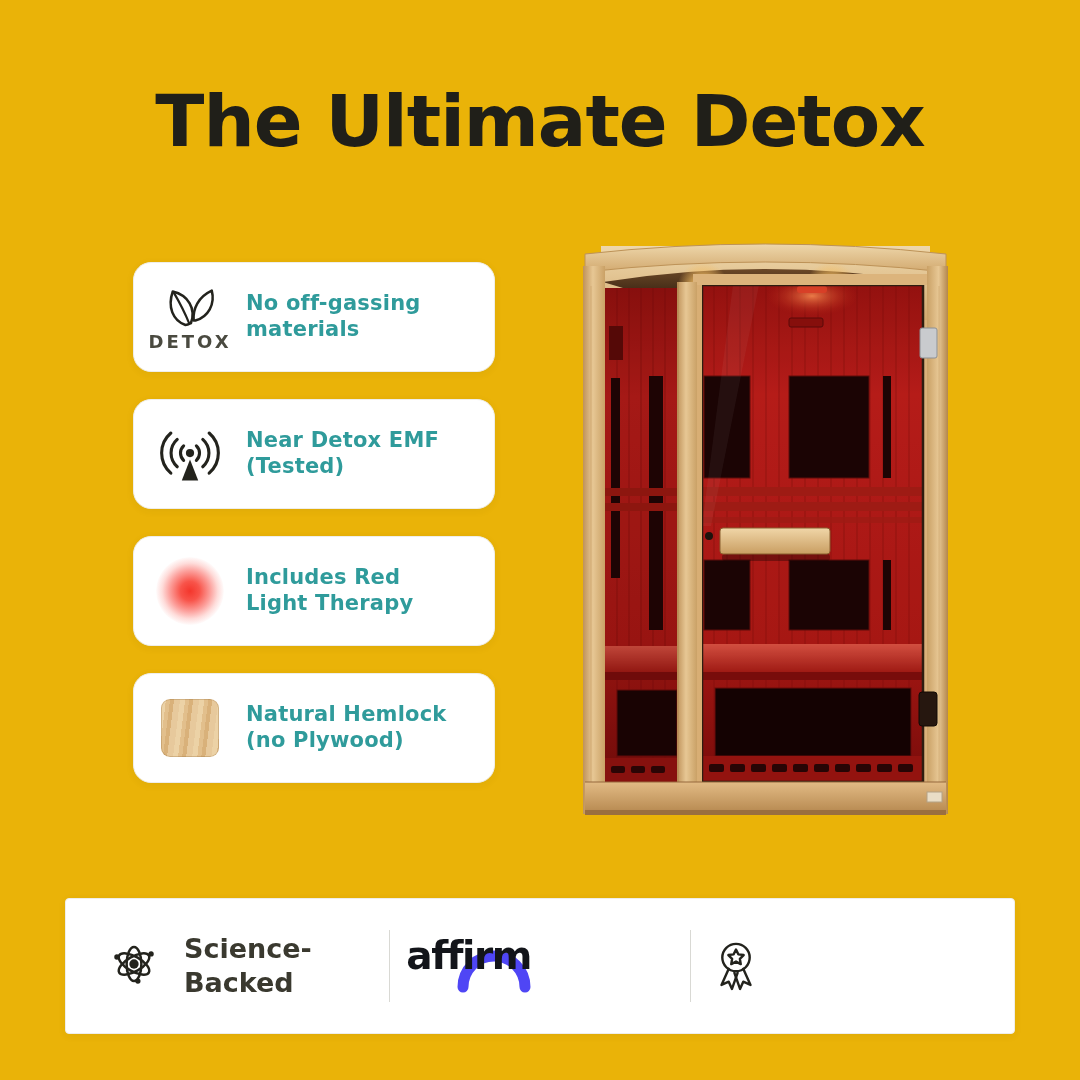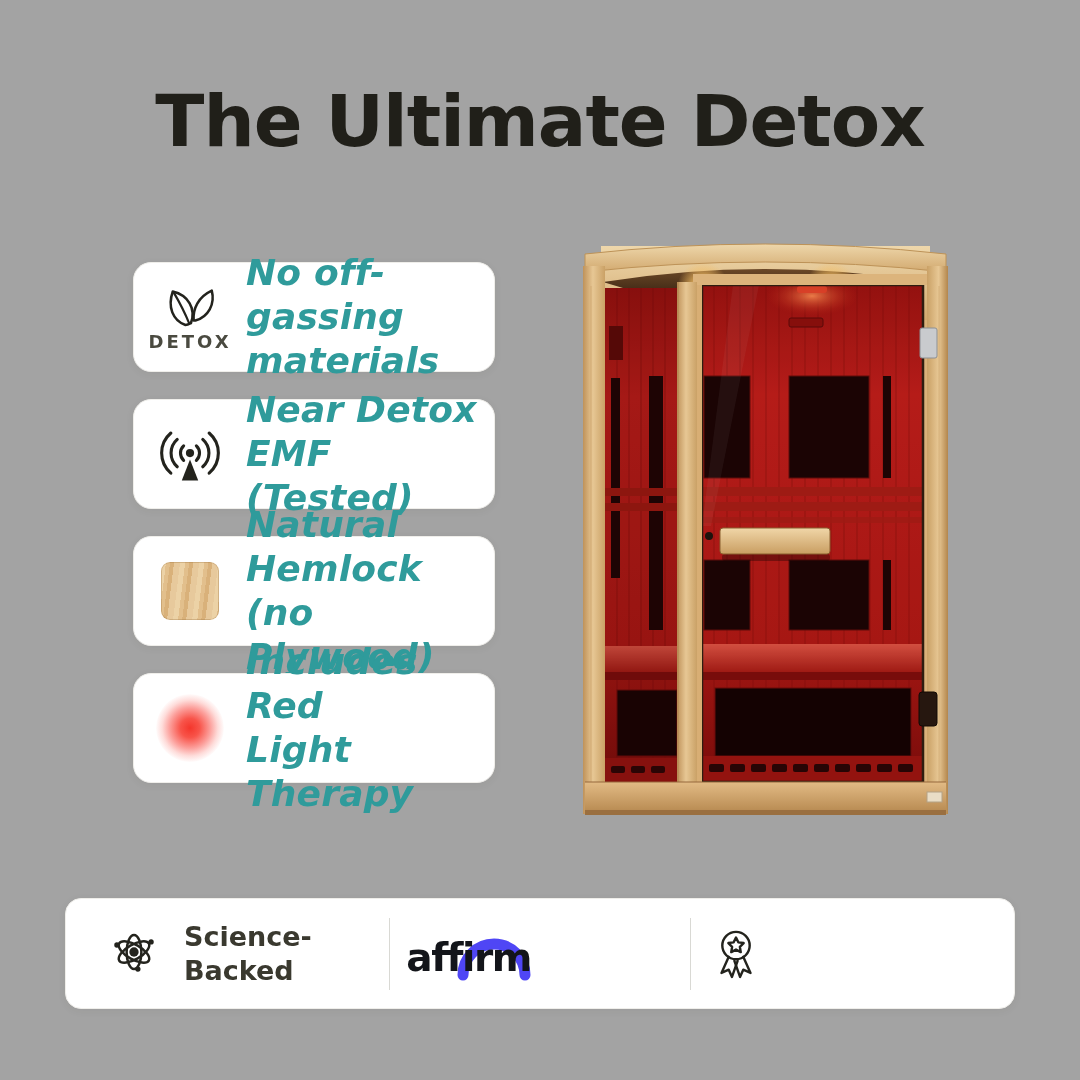--- a/index.html
+++ b/index.html
@@ -1,46 +1,46 @@
 <!DOCTYPE html>
 <html><head>
 <meta charset="utf-8">
 <style>
   html,body{margin:0;padding:0;background:#ffffff;}
-  .canvas{position:relative;width:1080px;height:1080px;background:#a3a3a3;overflow:hidden;
+  .canvas{position:relative;width:1080px;height:1080px;background:#eab308;overflow:hidden;
           font-family:"DejaVu Sans","Liberation Sans",sans-serif;}
 
   
   .page-title{position:absolute;top:84px;left:0;width:100%;text-align:center;
     font-size:72px;font-weight:800;letter-spacing:-1px;color:#201f19;line-height:1.05;}
 
   
   .cards{position:absolute;left:133px;top:262px;display:flex;flex-direction:column;gap:27px;}
   .card{width:362px;height:110px;background:#ffffff;border:1px solid #efeeea;border-radius:18px;
     box-shadow:0 2px 8px rgba(50,50,35,.06);display:flex;align-items:center;box-sizing:border-box;}
   .card-icon{width:112px;flex:0 0 112px;display:flex;flex-direction:column;align-items:center;}
-  .card-text{flex:1;font-size:36px;font-weight:700;color:#2f9b9b;line-height:1.22;
-    white-space:pre-line;letter-spacing:.2px;padding-right:8px;font-style:italic;}
+  .card-text{flex:1;font-size:21px;font-weight:700;color:#2f9b9b;line-height:1.22;
+    white-space:pre-line;letter-spacing:.2px;padding-right:8px;}
   .detox-caption{font-size:18px;font-weight:600;color:#4a4a40;letter-spacing:3px;margin-top:2px;}
   .red-glow{width:68px;height:68px;border-radius:50%;
     background:radial-gradient(circle,#f4362c 0%,#f8544a 20%,rgba(250,95,88,.6) 42%,rgba(252,130,122,.28) 58%,rgba(255,150,140,0) 72%);}
   .wood-swatch{width:58px;height:58px;border-radius:9px;background-color:#e5c496;
     background-image:repeating-linear-gradient(97deg,#ecd2a6 0 5px,#e2bf8c 5px 9px,#d9b17a 9px 13px,#e7c99c 13px 19px);
     box-shadow:inset 0 0 0 1px rgba(160,120,70,.35);}
 
   
-  .badge-bar{position:absolute;left:65px;top:898px;width:950px;height:111px;background:#ffffff;
-    border:1px solid #efeeea;border-radius:16px;box-shadow:0 2px 8px rgba(50,50,35,.06);
+  .badge-bar{position:absolute;left:65px;top:898px;width:950px;height:136px;background:#ffffff;
+    border:1px solid #efeeea;border-radius:4px;box-shadow:0 2px 8px rgba(50,50,35,.06);
     display:flex;align-items:center;box-sizing:border-box;padding:0 34px;}
   .badge{flex:1;display:flex;align-items:center;gap:22px;justify-content:flex-start;padding-left:6px;}
   .badge-text{font-size:27px;font-weight:600;color:#3a392f;line-height:1.25;white-space:pre-line;}
   .bar-divider{width:1px;height:72px;background:#d9d9d4;flex:0 0 1px;margin:0 10px;}
   .affirm-wrap{position:relative;width:128px;height:62px;flex:0 0 128px;}
   .affirm-arc{position:absolute;left:50px;top:0;}
-  .affirm-word{position:absolute;left:0;bottom:5px;font-size:39px;font-weight:800;
+  .affirm-word{position:absolute;left:0;bottom:19px;font-size:39px;font-weight:800;
     letter-spacing:-1.5px;color:#13151a;}
 
   
   .sauna{position:absolute;left:583px;top:226px;}
 
   svg .ico-stroke{fill:none;stroke:#23231d;stroke-linecap:round;stroke-linejoin:round;}
 </style>
 </head>
 <body>
 
@@ -75,32 +75,32 @@
           <path class="ico-stroke" stroke-width="3.4" d="M50 18 A20 20 0 0 1 50 48"></path>
           <path class="ico-stroke" stroke-width="3.4" d="M57 11 A29 29 0 0 1 57 55"></path>
         </svg>
       </div>
       <div class="card-text">Near Detox EMF
 (Tested)</div>
     </div>
 
     <div class="card">
       <div class="card-icon">
+        <div class="red-glow"></div>
+      </div>
+      <div class="card-text">Includes Red
+Light Therapy</div>
+    </div>
+
+    <div class="card">
+      <div class="card-icon">
         <div class="wood-swatch"></div>
       </div>
       <div class="card-text">Natural Hemlock
 (no Plywood)</div>
-    </div>
-
-    <div class="card">
-      <div class="card-icon">
-        <div class="red-glow"></div>
-      </div>
-      <div class="card-text">Includes Red
-Light Therapy</div>
     </div>
 
   </div>
 
   <svg class="sauna" width="365" height="590" viewBox="0 0 365 590">
     <defs>
       <linearGradient id="woodTop" x1="0" y1="0" x2="0" y2="1">
           <stop offset="0" stop-color="#eed7ab"></stop>
           <stop offset="1" stop-color="#d2a96f"></stop>
         </linearGradient>

